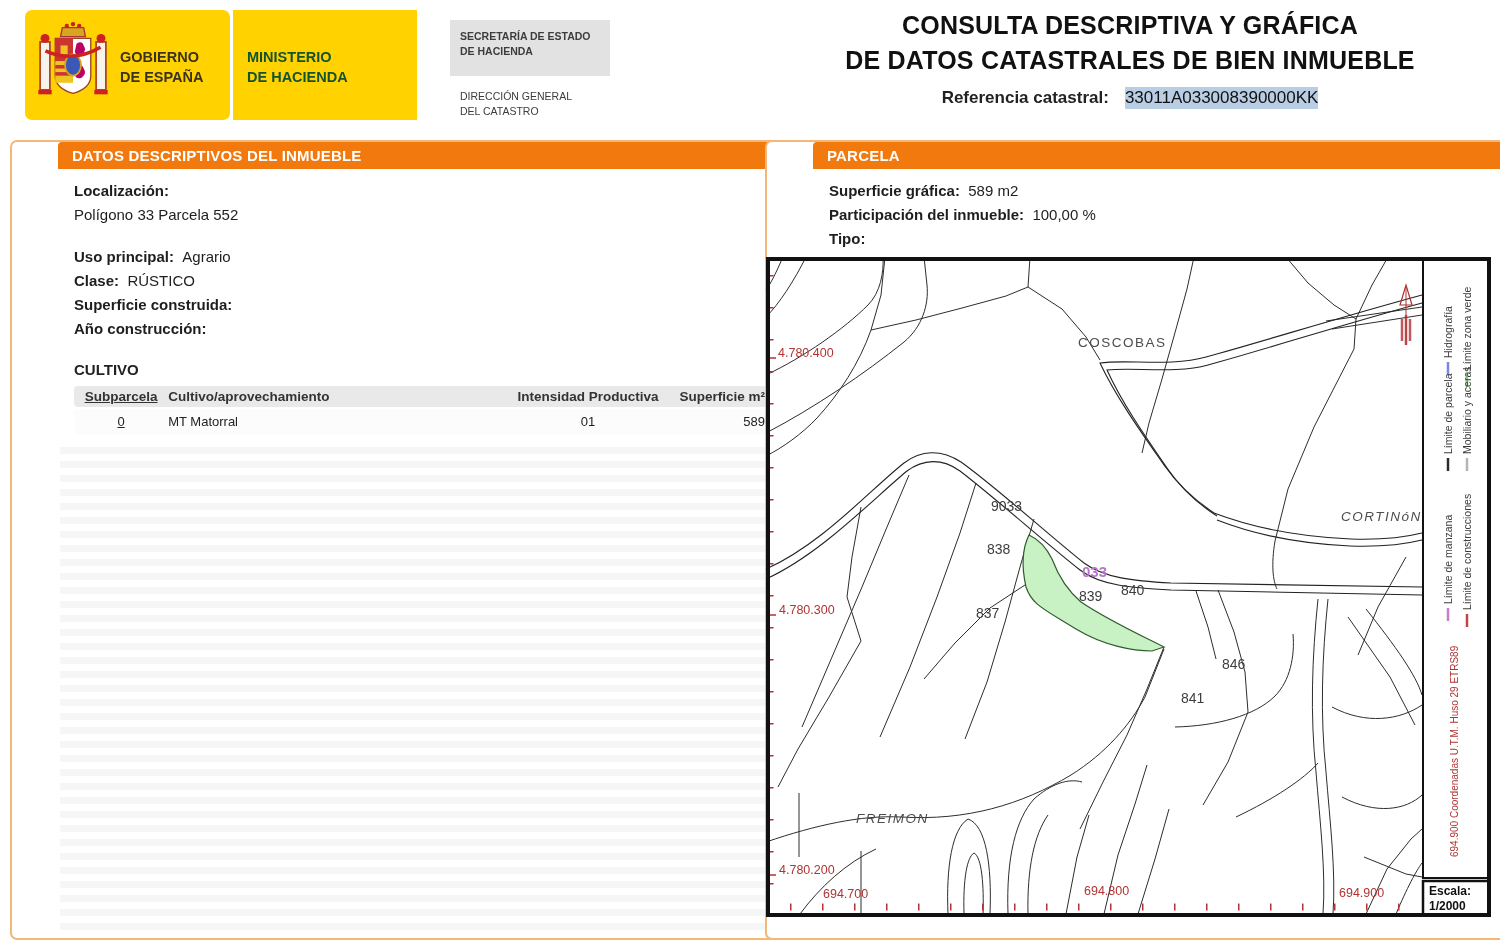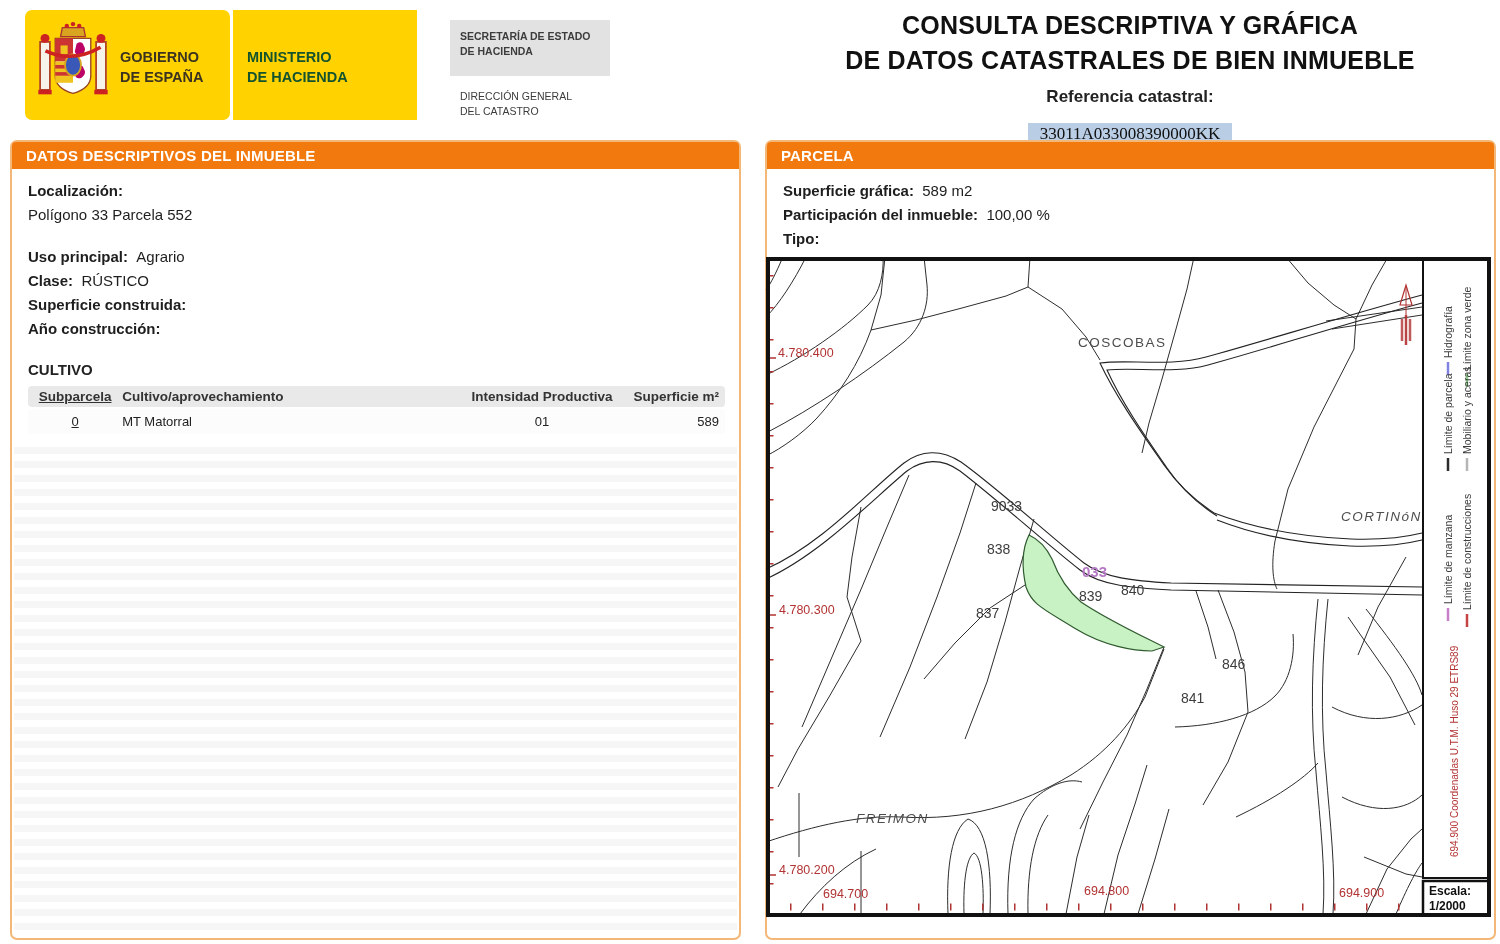--- a/index.html
+++ b/index.html
@@ -14,27 +14,27 @@
   .coat{position:absolute;left:8px;top:7px;}
   .gov-text{position:absolute;left:95px;top:38px;font-size:14.5px;font-weight:bold;color:#3b3320;line-height:1.35;}
   .min-text{position:absolute;left:14px;top:38px;font-size:14.5px;font-weight:bold;color:#14532d;line-height:1.35;}
   .agency{position:absolute;left:425px;top:10px;width:160px;}
   .sec-box{background:#e2e2e2;padding:9px 10px;font-size:10.5px;color:#3c3c3c;line-height:1.45;height:38px;font-weight:bold;}
   .dir-box{padding:13px 10px 0 10px;font-size:10.5px;color:#3c3c3c;line-height:1.45;}
 
   
   .title-block{position:absolute;left:770px;top:8px;width:720px;text-align:center;}
   .title-line{font-size:25px;font-weight:bold;color:#111;line-height:1.38;letter-spacing:.2px;}
-  .ref-line{margin-top:10px;display:flex;justify-content:center;align-items:center;gap:16px;flex-direction:column;}
+  .ref-line{margin-top:10px;display:flex;justify-content:center;align-items:center;gap:16px;}
   .ref-label{font-size:17px;font-weight:bold;color:#222;}
-  .ref-value{font-size:17px;color:#111;background:var(--ref-highlight,#b9cde4);padding:1px 12px;font-family:Liberation Serif, serif;}
+  .ref-value{font-size:17px;color:#111;background:var(--ref-highlight,#b9cde4);padding:1px 0;}
 
   
   .panel{position:absolute;top:140px;bottom:4px;border:2px solid #f3b877;border-radius:7px;background:#fff;
-         display:flex;flex-direction:column;}
+         display:flex;flex-direction:column;padding-left:46px;}
   .panel-left{left:10px;width:727px;}
   .panel-right{left:765px;width:727px;border-color:#f3b877;}
   .panel-hdr{background:var(--accent-orange,#f2790d);color:#fff;font-weight:bold;font-size:15px;
              padding:5px 0 5px 14px;border-radius:4px 4px 0 0;letter-spacing:.2px;}
   .panel-body{padding:10px 16px 0 16px;font-size:15px;position:relative;}
   .lbl{font-weight:bold;color:#1e1e1e;}
   .val{color:#1e1e1e;}
   .line{line-height:24px;}
   .gap{height:18px;}
 

